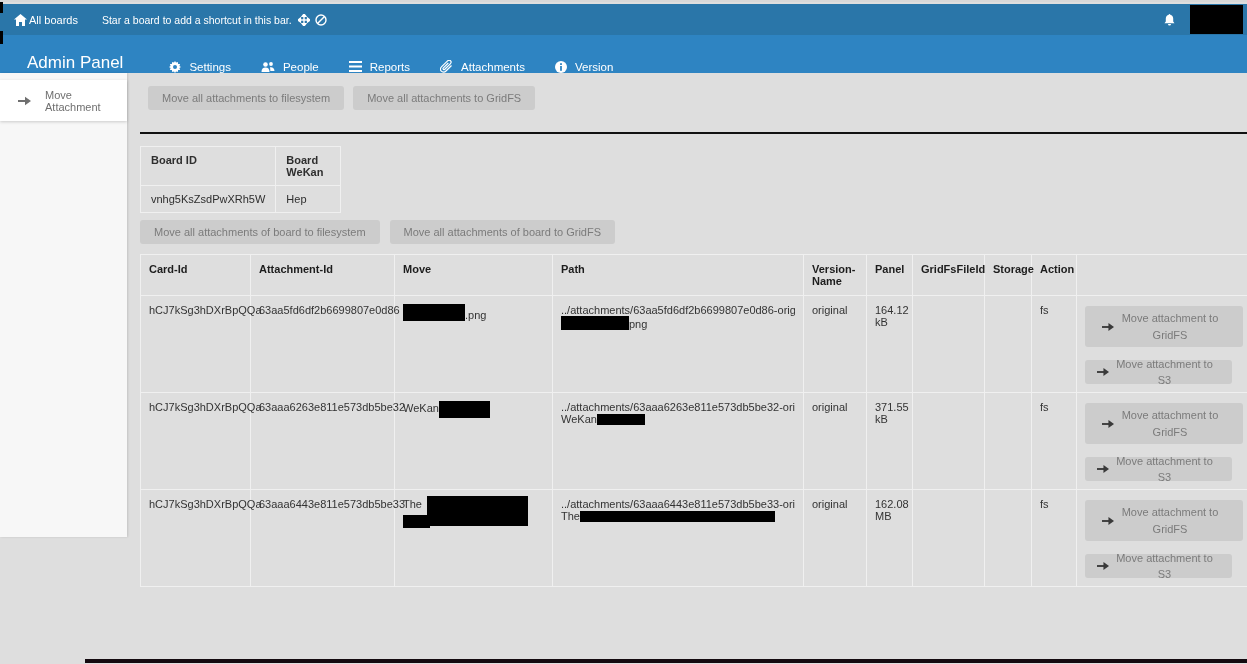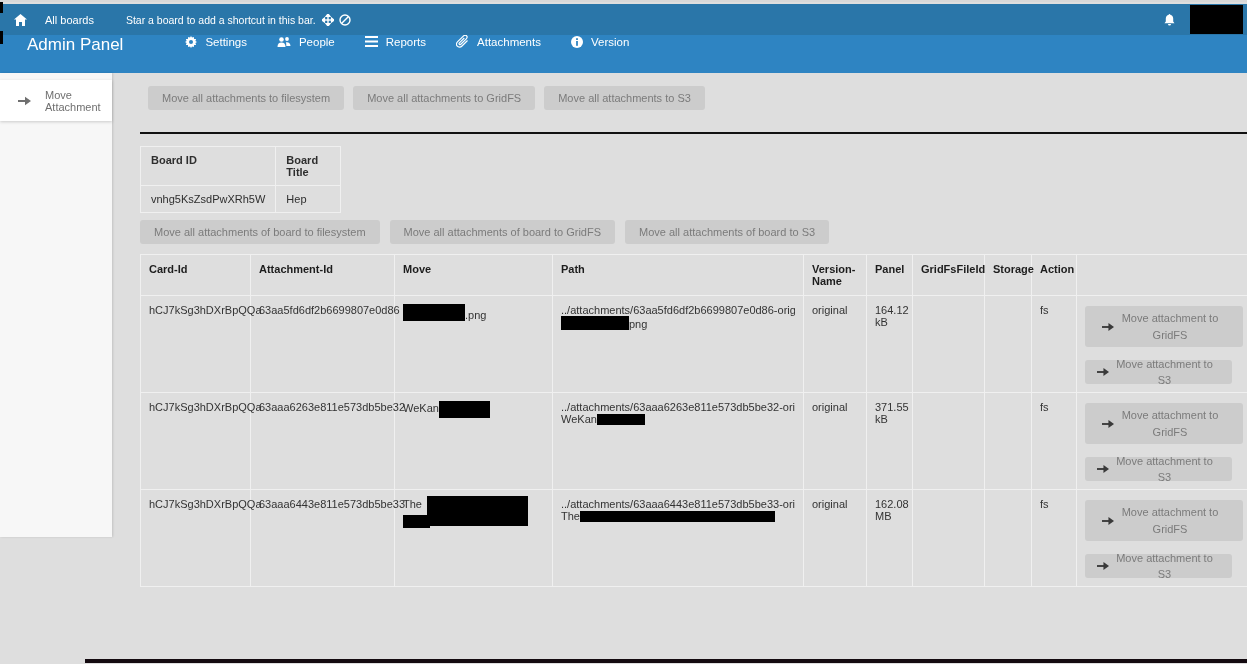--- a/index.html
+++ b/index.html
@@ -10,38 +10,38 @@
     position:relative;
     overflow:hidden;
     border-top:2px solid #d8d8d8;
   }
   
   .topbar {
     position:absolute; left:0; top:2px; width:1247px; height:31px;
     background:#2a76a9; color:#fff; display:flex; align-items:center;
     font-size:11px;
   }
-  .topbar .left-group { display:flex; align-items:center; gap:18px; margin-left:14px; cursor:pointer; }
-  .topbar .hint { margin-left:32px; font-size:10.5px; }
+  .topbar .left-group { display:flex; align-items:center; gap:2px; margin-left:14px; cursor:pointer; }
+  .topbar .hint { margin-left:24px; font-size:10.5px; }
   .topbar .mini-icons { display:flex; align-items:center; gap:5px; margin-left:6px; }
   .topbar .spacer { flex:1; }
   .icon-btn { display:inline-flex; align-items:center; justify-content:center; cursor:pointer; }
   .avatar-redact { width:53px; height:29px; background:#000; margin-left:12px; margin-right:4px; cursor:pointer; }
   .bell-wrap { margin-right:2px; }
   
   .adminbar {
     position:absolute; left:0; top:33px; width:1247px; height:38px;
-    background:#2e84c2; color:#fff; display:flex; align-items:flex-start;gap:16px;
+    background:#2e84c2; color:#fff; display:flex; align-items:flex-end;
   }
   .adminbar .title { font-size:17px; margin-left:27px; font-weight:400; }
   .adminbar nav { display:flex; align-items:center; margin-left:46px; gap:30px; }
   .nav-item { display:flex; align-items:center; gap:8px; font-size:11.5px; cursor:pointer; }
   
   .sidebar {
-    position:absolute; left:0; top:71px; width:112px; height:464px;
+    position:absolute; left:0; top:71px; width:127px; height:464px;
     background:#f7f7f7; box-shadow:1px 0 2px rgba(0,0,0,0.12);
   }
   .side-card {
     margin-top:7px; background:#ffffff; height:41px;
     box-shadow:0 1px 3px rgba(0,0,0,0.18);
     display:flex; align-items:center; gap:14px; padding-left:18px;
     color:#6f6f6f; font-size:11px; cursor:pointer;
   }
   
   .main { position:absolute; left:136px; top:71px; width:1111px; height:593px; }
@@ -188,44 +188,42 @@
     </span>
     <span>Move Attachment</span>
   </div>
 </aside>
 
 <main class="main">
 
   <div class="global-buttons">
     <button class="btn">Move all attachments to filesystem</button>
     <button class="btn">Move all attachments to GridFS</button>
-    <button class="btn">Move all attachments to S3</button>
   </div>
 
   <hr class="divider">
 
   <table class="board-table">
     <thead>
       <tr>
         <th>Board ID</th>
-        <th>Board Title</th>
+        <th>Board WeKan</th>
       </tr>
     </thead>
     <tbody>
       <tr>
         <td>vnhg5KsZsdPwXRh5W</td>
         <td>Hep</td>
       </tr>
     </tbody>
   </table>
 
   <div class="board-buttons">
     <button class="btn">Move all attachments of board to filesystem</button>
     <button class="btn">Move all attachments of board to GridFS</button>
-    <button class="btn">Move all attachments of board to S3</button>
   </div>
 
   <table class="att-table">
     <colgroup>
       <col style="width:110px">
         <col style="width:144px">
         <col style="width:158px">
       <col style="width:251px">
         <col style="width:63px">
         <col style="width:46px">

